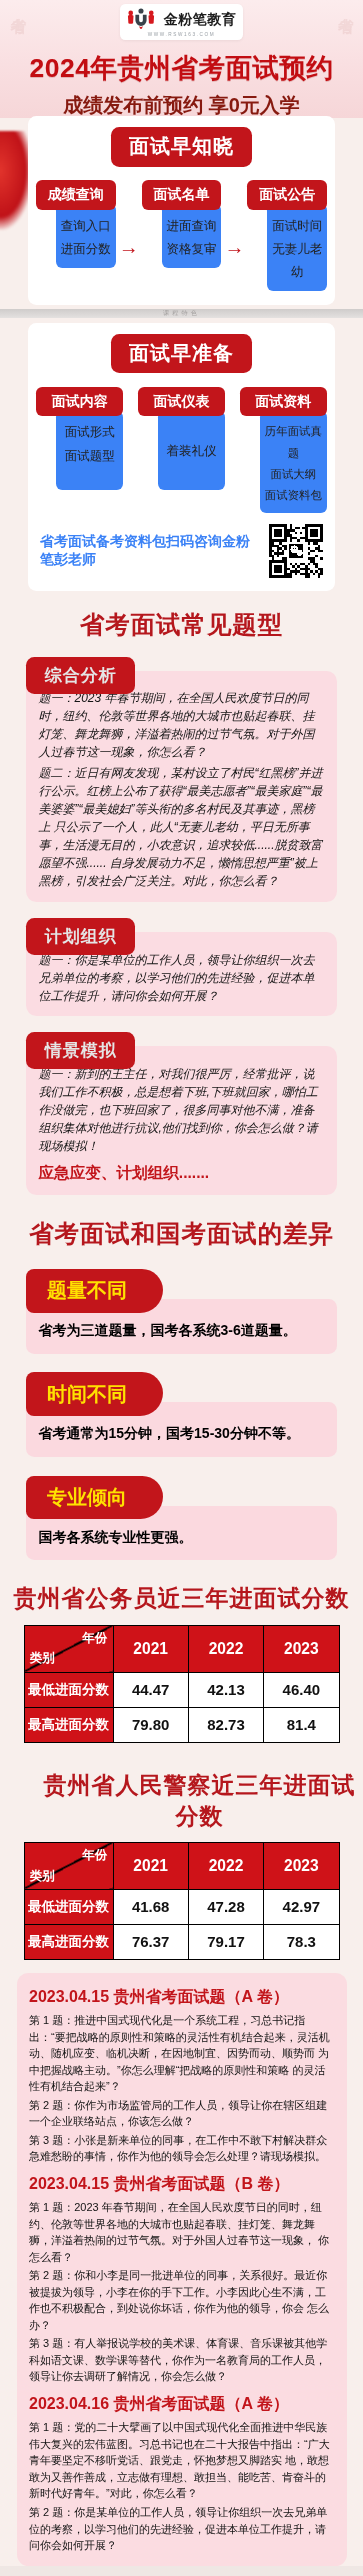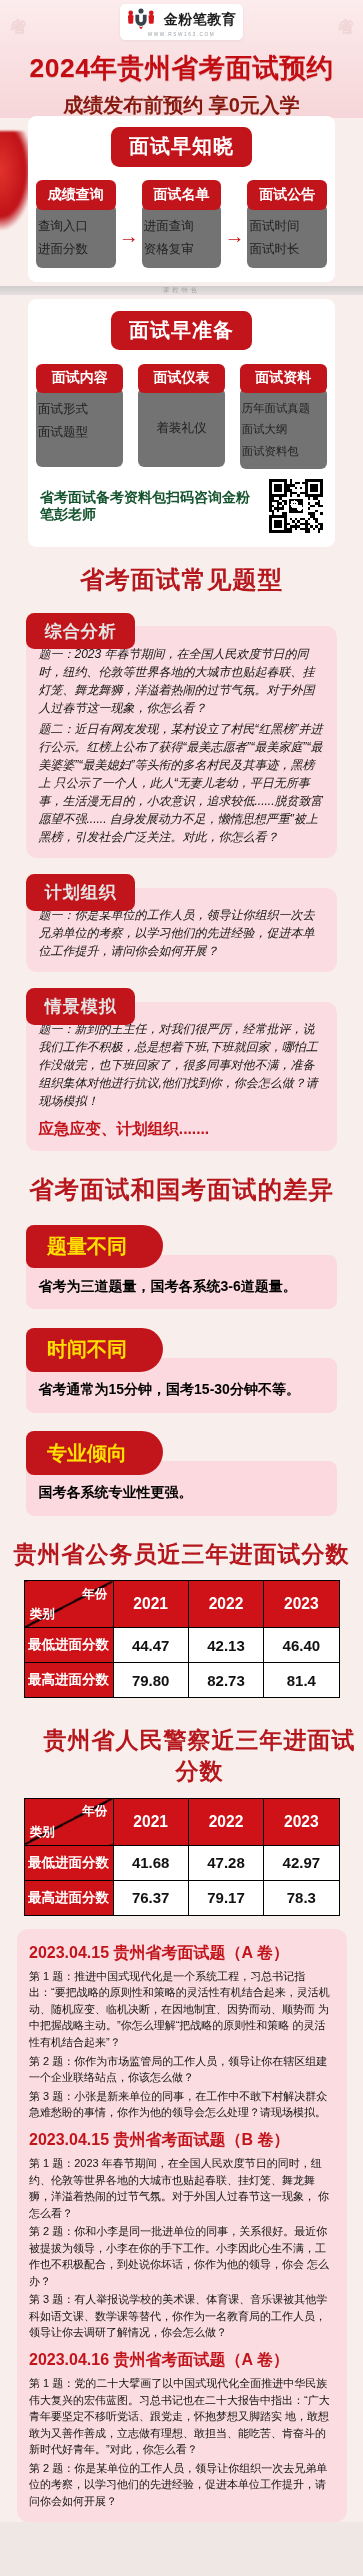--- a/index.html
+++ b/index.html
@@ -14,27 +14,27 @@
   .brand-url{font-size:4.7px;color:#9aa0a6;letter-spacing:1.6px;margin-top:1px;}
   .hero-title{margin-top:13.5px;text-align:center;font-size:26.5px;font-weight:900;color:#c20d12;letter-spacing:0.5px;text-shadow:0 1px 0 rgba(140,0,0,.18);}
   .hero-sub{margin-top:6.2px;text-align:center;font-size:20px;font-weight:900;color:#871a10;}
   .splash{position:absolute;left:-14.5px;top:131px;width:47px;height:99px;background:radial-gradient(ellipse at 30% 40%,#e2342c 0%,#c01218 55%,rgba(192,18,24,0) 72%);filter:blur(1px);z-index:0;}
   
   .panel{position:relative;z-index:1;width:291px;margin:0 auto;background:#fff;border-radius:8.3px;padding:11.4px 7.8px 13.5px;}
   .pill{display:block;width:max-content;margin:0 auto;background:#c2151b;color:#fff;font-size:20px;font-weight:900;padding:6.2px 17.7px;border-radius:8.3px;letter-spacing:1px;}
   .cols{display:flex;justify-content:center;align-items:flex-start;gap:3.1px;margin-top:13.5px;}
   .col{width:88px;display:flex;flex-direction:column;}
   .col-head{position:relative;z-index:2;background:#c2151b;color:#fff;font-size:14px;font-weight:900;text-align:center;padding:5.7px 2.1px;border-radius:6.2px;}
-  .col-body{background:#737373;border-radius:6.2px;margin-top:-5.2px;padding:10.4px 2.1px 7.3px;text-align:left;}
+  .col-body{background:#3b82f6;border-radius:6.2px;margin-top:-5.2px;padding:10.4px 2.1px 7.3px;text-align:center;margin-left:20px;}
   .col-line{font-size:12.5px;color:#222;line-height:1.85;}
   .flow-arrow{align-self:center;color:#c2151b;font-size:20px;font-weight:900;margin-top:24px;}
   .divider{height:9.3px;margin:4.2px 0;background:linear-gradient(180deg,#cfcccb,#e4e1e0);display:flex;align-items:center;justify-content:center;}
   .divider span{font-size:6.2px;color:#8d8a89;letter-spacing:3.1px;opacity:.7;}
   .qr-note-row{display:flex;align-items:center;justify-content:center;gap:6.2px;margin-top:10.4px;}
-  .qr-note{color:#14532d;font-size:14px;font-weight:900;line-height:1.25;}
+  .qr-note{color:#3b82f6;font-size:14px;font-weight:900;line-height:1.25;}
   .qr{background:#fff;display:block;}
   
   .bigtitle{margin:17.7px auto 0;text-align:center;font-size:24.4px;font-weight:900;color:#b5171d;letter-spacing:1px;}
   
   .qcard{position:relative;width:311px;margin:30px auto 0;background:#fbdce2;border-radius:10.4px;padding:15.6px 12.5px 11.4px;box-sizing:border-box;}
   .qtag{position:absolute;top:-13.5px;left:0;background:#c2151b;color:#e5e5e5;font-size:17px;font-weight:900;padding:6.7px 18.7px;border-radius:8.3px;letter-spacing:1px;}
   .qcard p{margin:3.1px 0 0;font-size:12px;color:#141414;line-height:1.5;font-style:italic;}
   .qfoot{margin-top:8.3px;color:#c2151b;font-size:15.6px;font-weight:900;}
   
   .diff{width:311px;margin:18.7px auto 0;position:relative;}
@@ -104,21 +104,21 @@
         <div class="col-body">
           <div class="col-line">进面查询</div>
           <div class="col-line">资格复审</div>
         </div>
       </div>
       <span class="flow-arrow">→</span>
       <div class="col">
         <div class="col-head">面试公告</div>
         <div class="col-body">
           <div class="col-line">面试时间</div>
-          <div class="col-line">面试时长</div>
+          <div class="col-line">无妻儿老幼</div>
         </div>
       </div>
     </div>
   </div>
 
   <div class="divider">
       <span>课程特色</span>
     </div>
 
   <div class="panel">

